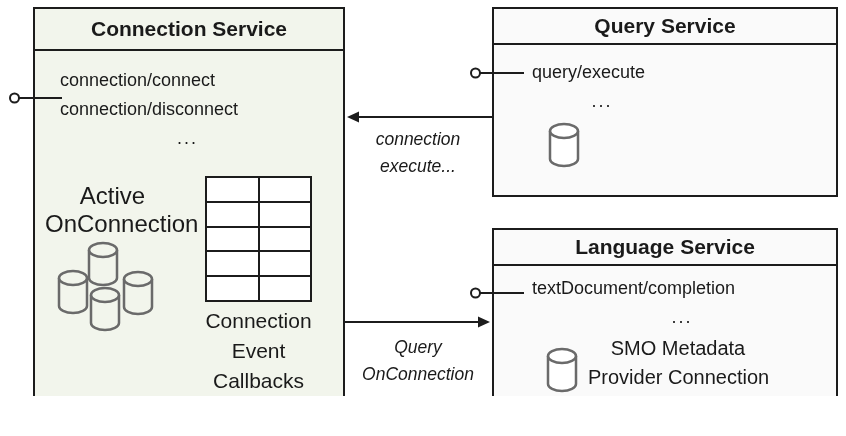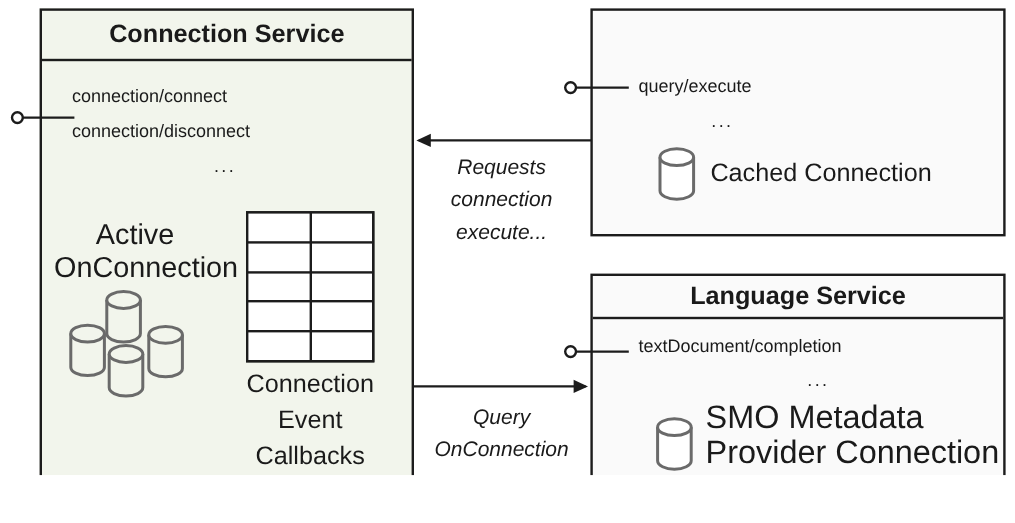--- a/index.html
+++ b/index.html
@@ -15,32 +15,32 @@
     font-family:"Liberation Sans", sans-serif;color:var(--text);overflow:hidden;
   }
   .box{position:absolute;border:2px solid var(--border);box-sizing:border-box;}
   .box.green{background:var(--connection-box-fill);}
   .box.gray{background:var(--service-box-fill);}
   .box-header{
     border-bottom:2px solid var(--border);display:flex;align-items:center;justify-content:center;
     font-weight:bold;font-size:21px;box-sizing:border-box;
   }
   .abs{position:absolute;}
-  .endpoints{font-size:15px;line-height:29px;}
+  .endpoints{font-size:18px;line-height:29px;}
   .endpoints .ep-line{text-align:left;white-space:nowrap;}
   .endpoints .ellipsis{text-align:center;letter-spacing:2px;}
   .cluster-label{font-size:24px;line-height:28px;text-align:center;}
   .callbacks-label{font-size:21px;line-height:30px;text-align:center;}
   .cb-table{
     display:grid;grid-template-columns:1fr 1fr;grid-auto-rows:1fr;
     gap:2px;background:var(--border);border:2px solid var(--border);box-sizing:border-box;
   }
   .cb-cell{background:#ffffff;}
   .icon-row-label{font-size:21px;line-height:28px;white-space:nowrap;}
-  .smo-label{font-size:27px;line-height:29px;text-align:center;white-space:nowrap;}
+  .smo-label{font-size:20px;line-height:29px;text-align:center;white-space:nowrap;}
   .edge-label{
     font-size:17.5px;line-height:27px;font-style:italic;text-align:center;
   }
   svg{display:block;}
   .stroke-line{stroke:var(--border);stroke-width:2;}
   .arrow-head{fill:var(--border);stroke:none;}
   .lolli-circle{fill:#ffffff;stroke:var(--border);stroke-width:2;}
 </style>
 </head>
 <body>
@@ -91,30 +91,30 @@
       </div>
 
     <div class="abs callbacks-label" style="left:161px;top:297px;width:125px;">
       <div>Connection</div>
       <div>Event</div>
       <div>Callbacks</div>
     </div>
   </div>
 
   <div class="box gray" style="left:492px;top:7px;width:346px;height:190px;">
+    <div class="box-header" style="height:36px;">Query Service</div>
 
     <div class="abs endpoints" style="left:38px;top:49px;width:140px;">
       <div class="ep-line">query/execute</div>
       <div class="ellipsis">...</div>
     </div>
 
     <svg class="abs" style="left:54px;top:112px;" width="32" height="48" viewBox="0 0 32 46">
       <use href="#cyl" width="32" height="46" fill="#ffffff"></use>
     </svg>
-    <div class="abs icon-row-label" style="left:98px;top:122px;">Cached Connection</div>
   </div>
 
   <div class="box gray" style="left:492px;top:228px;width:346px;height:198px;">
     <div class="box-header" style="height:36px;">Language Service</div>
 
     <div class="abs endpoints" style="left:38px;top:44px;width:300px;">
       <div class="ep-line">textDocument/completion</div>
       <div class="ellipsis">...</div>
     </div>
 
@@ -146,21 +146,20 @@
     <line class="stroke-line" x1="4" y1="10" x2="148" y2="10"></line>
     <polygon class="arrow-head" points="2,10 14,4.5 14,15.5"></polygon>
   </svg>
 
   <svg class="abs" style="left:344px;top:312px;" width="148" height="20">
     <line class="stroke-line" x1="0" y1="10" x2="144" y2="10"></line>
     <polygon class="arrow-head" points="146,10 134,4.5 134,15.5"></polygon>
   </svg>
 
   <div class="abs edge-label" style="left:348px;top:126px;width:140px;">
-    <div>Requests</div>
     <div>connection</div>
     <div>execute...</div>
   </div>
 
   <div class="abs edge-label" style="left:348px;top:334px;width:140px;">
     <div>Query</div>
     <div>OnConnection</div>
   </div>
 
 </div>

